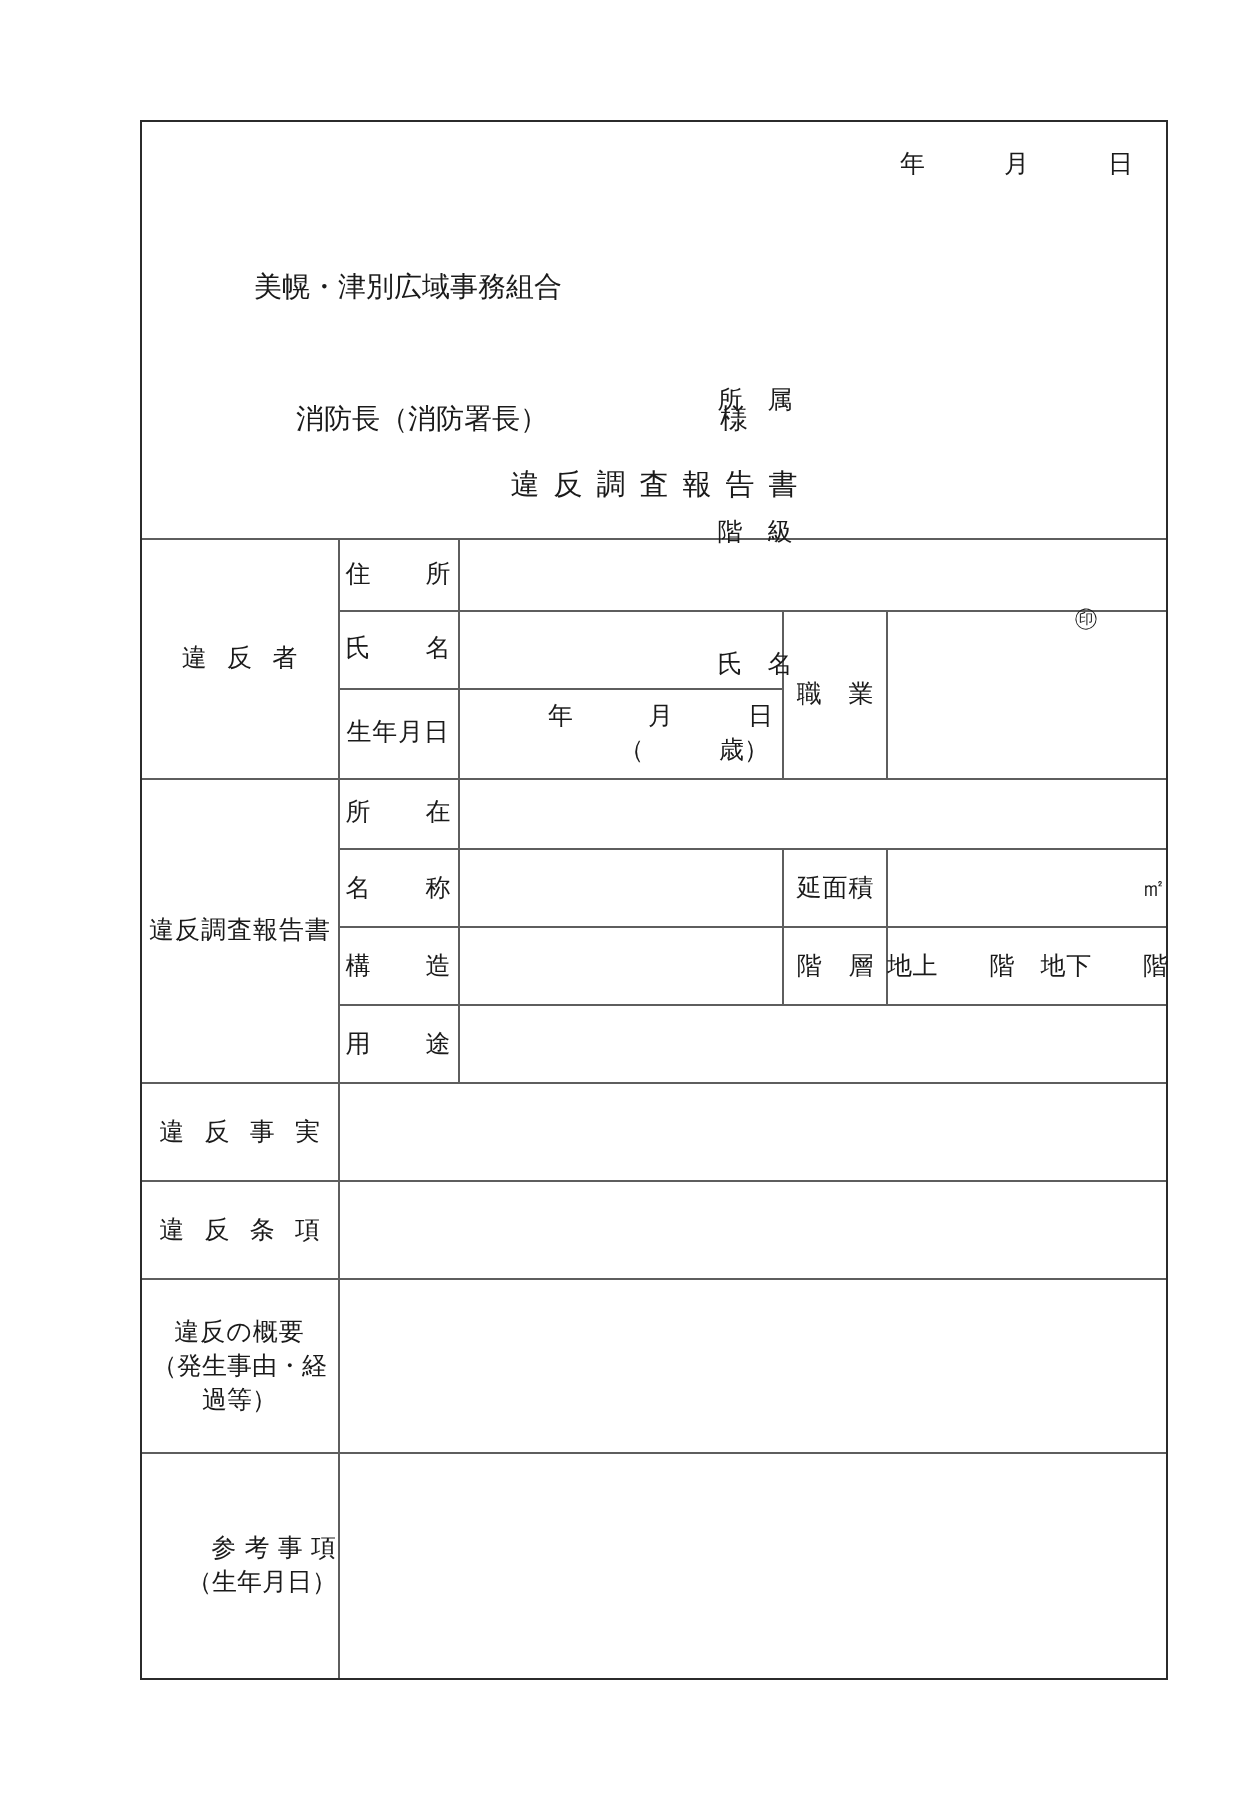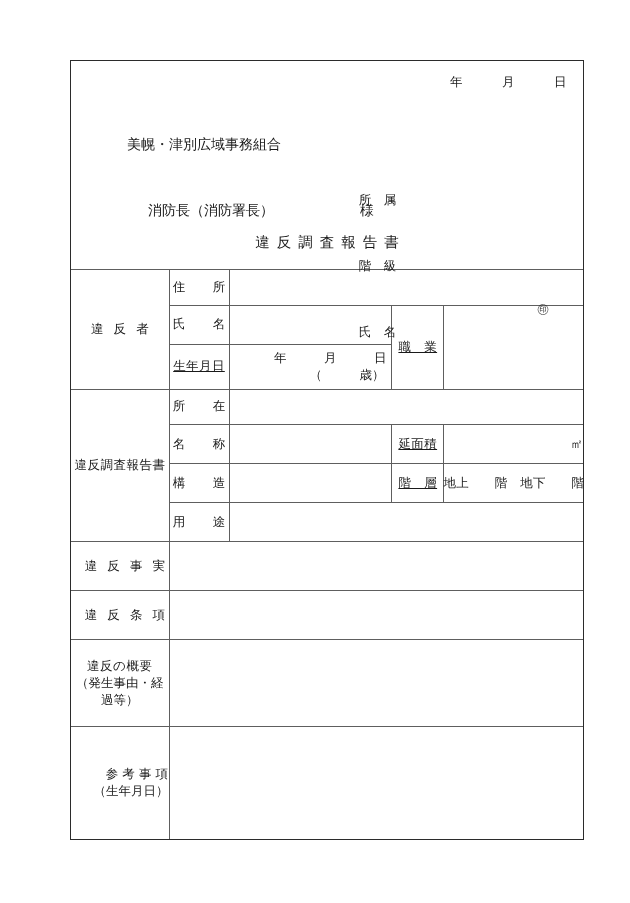--- a/index.html
+++ b/index.html
@@ -133,21 +133,20 @@
   }
   .lbl-sub .spread {
     display: inline-block;
     width: 4.2em;
     text-align: justify;
     text-align-last: justify;
   }
   .lbl-sub .spread.narrow {
     letter-spacing: 0.4px;
     text-align-last: center;
-    text-decoration: underline;
   }
   .lbl-stack {
     text-align: center;
     font-size: 12px;
     line-height: 17px;
     margin-left: 47px;
   }
   .lbl-stack .l1 { letter-spacing: 0.5px; }
 
   
@@ -170,21 +169,21 @@
     padding-left: 11px;
     font-size: 12.5px;
     white-space: pre;
     letter-spacing: 0.3px;
   }
 
   
   .r-h { height: 208px; }
   .r-38 { height: 38px; }
   .r-44 { height: 44px; }
-  .r-48 { height: 48px; text-align: right; }
+  .r-48 { height: 48px; }
   .r-86 { height: 86px; }
   .r-112 { height: 112px; text-align: right; }
 </style>
 </head>
 <body>
 
 <div class="page">
 
 
   <div class="frame">

